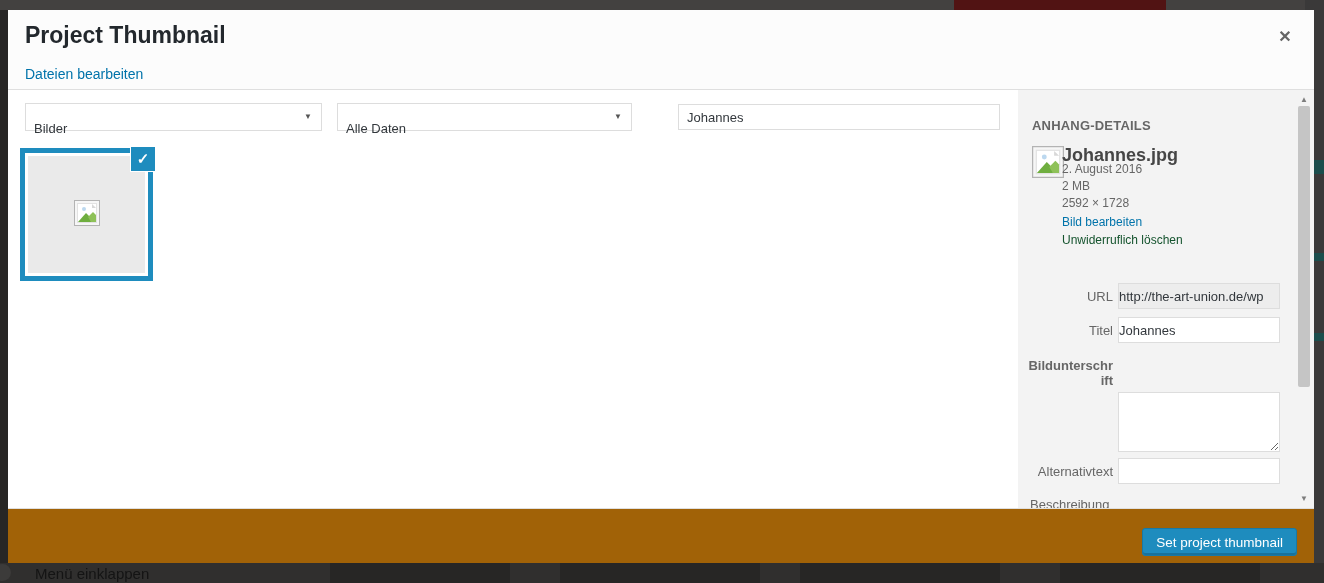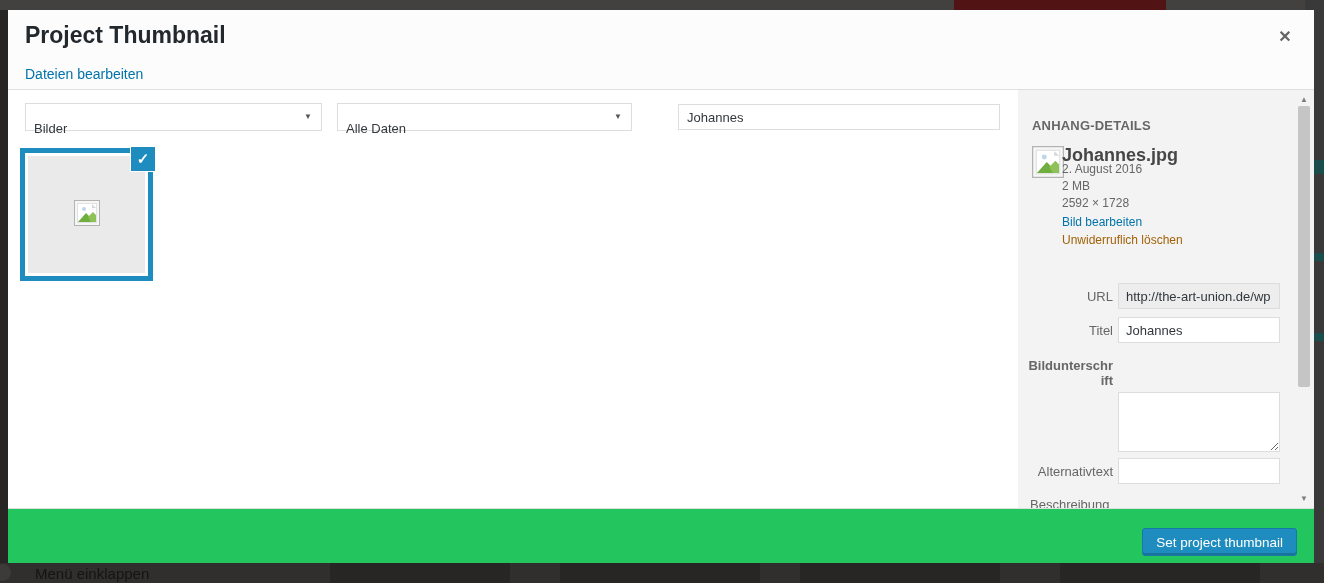--- a/index.html
+++ b/index.html
@@ -49,37 +49,37 @@
 
   
   .sidebar { position:absolute; left:1010px; top:80px; width:296px; height:418px; background:#f3f3f3; overflow:hidden; }
   .sb-heading { position:absolute; left:14px; top:28px; font-size:13px; font-weight:bold; color:#666; letter-spacing:.2px; }
   .sb-thumb { position:absolute; left:14px; top:56px; width:32px; height:32px; }
   .sb-filename { position:absolute; left:44px; top:55px; font-size:18px; font-weight:bold; color:#464646; }
   .sb-date { position:absolute; left:44px; top:72px; font-size:12px; color:#666; }
   .sb-size { position:absolute; left:44px; top:89px; font-size:12px; color:#666; }
   .sb-dims { position:absolute; left:44px; top:106px; font-size:12px; color:#666; }
   .sb-edit { position:absolute; left:44px; top:125px; font-size:12px; color:#0073aa; cursor:pointer; }
-  .sb-del  { position:absolute; left:44px; top:143px; font-size:12px; color:#a16207; cursor:pointer; }
+  .sb-del  { position:absolute; left:44px; top:143px; font-size:12px; color:#14532d; cursor:pointer; }
 
   .settings { position:absolute; left:0; top:193px; width:296px; }
   .set-label { position:absolute; left:10px; width:85px; text-align:right; font-size:13px; color:#666; word-wrap:break-word; }
   .set-input { position:absolute; left:100px; width:162px; height:26px; border:1px solid #ddd; background:#fff;
-               font-size:13px; color:#32373c; padding:0 7px; font-family:"Liberation Sans", sans-serif; }
+               font-size:13px; color:#32373c; padding:0 0; font-family:"Liberation Sans", sans-serif; }
   .url-input { background:#ededed; }
   .caption-area { position:absolute; left:100px; top:109px; width:162px; height:60px; border:1px solid #ddd; background:#fff;
                   resize:both; font-family:"Liberation Sans", sans-serif; font-size:13px; padding:4px; }
 
   .scrollbar { position:absolute; left:279px; top:0; width:14px; height:418px; }
   .scroll-arrow { position:absolute; left:0; width:14px; height:12px; font-size:8px; color:#7d7d7d; text-align:center; line-height:12px; cursor:pointer; }
   .scroll-up { top:4px; } .scroll-down { top:403px; }
   .scroll-thumb { position:absolute; left:1px; top:16px; width:12px; height:281px; background:#c5c5c5; border-radius:2px; cursor:pointer; }
 
   
-  .modal-footer { position:absolute; left:0; top:498px; width:1306px; height:55px; background:#22c55e; border-top:1px solid #dfdfdf; }
+  .modal-footer { position:absolute; left:0; top:498px; width:1306px; height:55px; background:#a16207; border-top:1px solid #dfdfdf; }
   .submit-btn { position:absolute; right:17px; top:19px; height:28px; padding:0 13px; background:#1e8cbe;
                 border:1px solid #1779a6; border-radius:3px; box-shadow:inset 0 -2px 0 rgba(0,0,0,.18);
                 color:#fff; font-size:13.5px; font-family:"Liberation Sans", sans-serif; cursor:pointer; }
 </style>
 </head>
 <body>
 
 <div class="admin-bar"></div>
 <div class="alert-bar"></div>
 <div class="bar-corner"></div>

